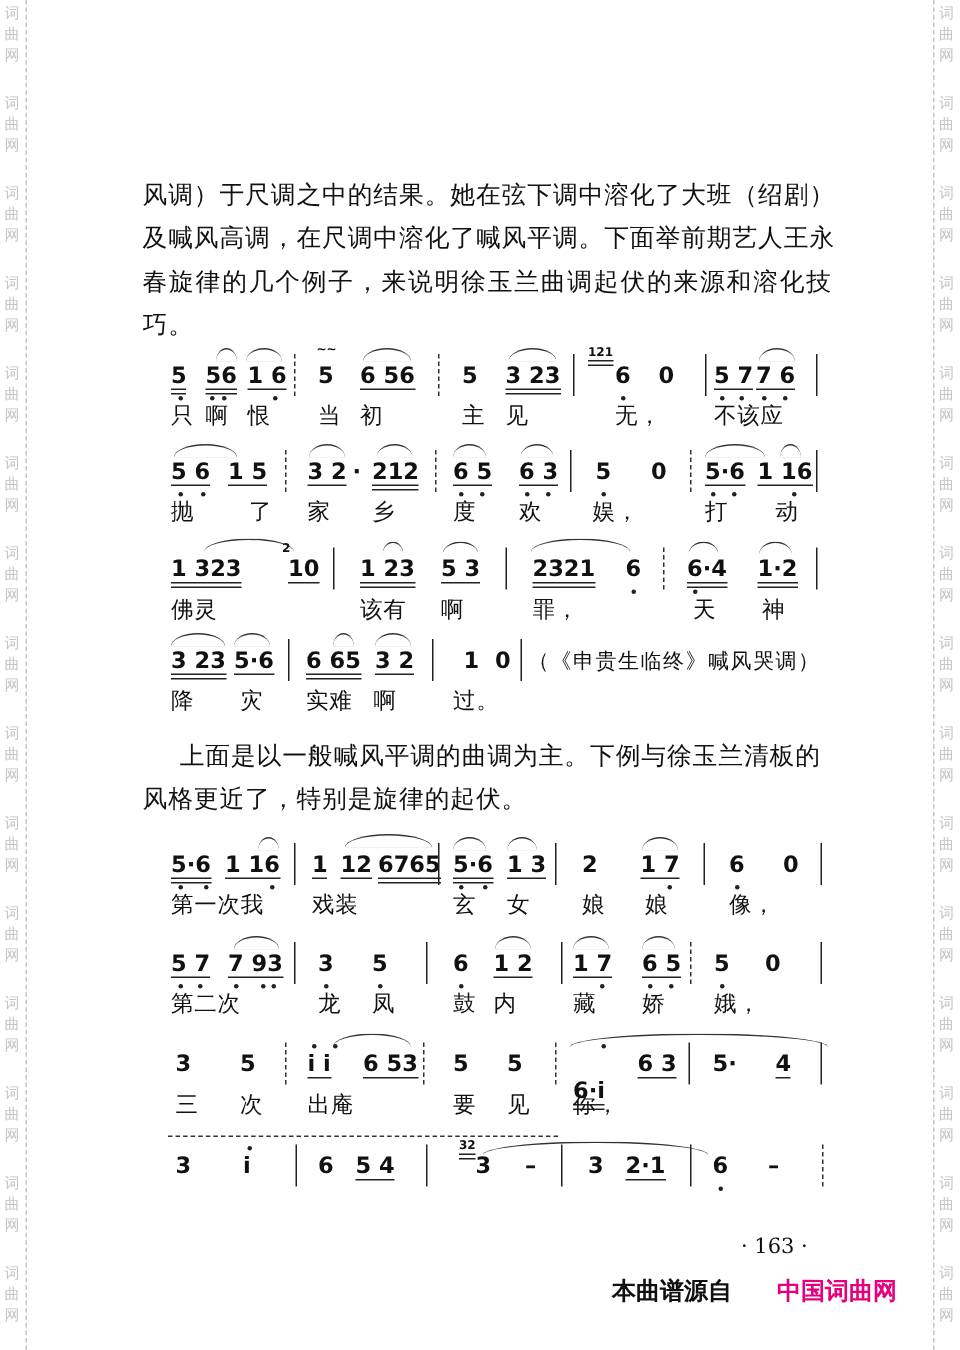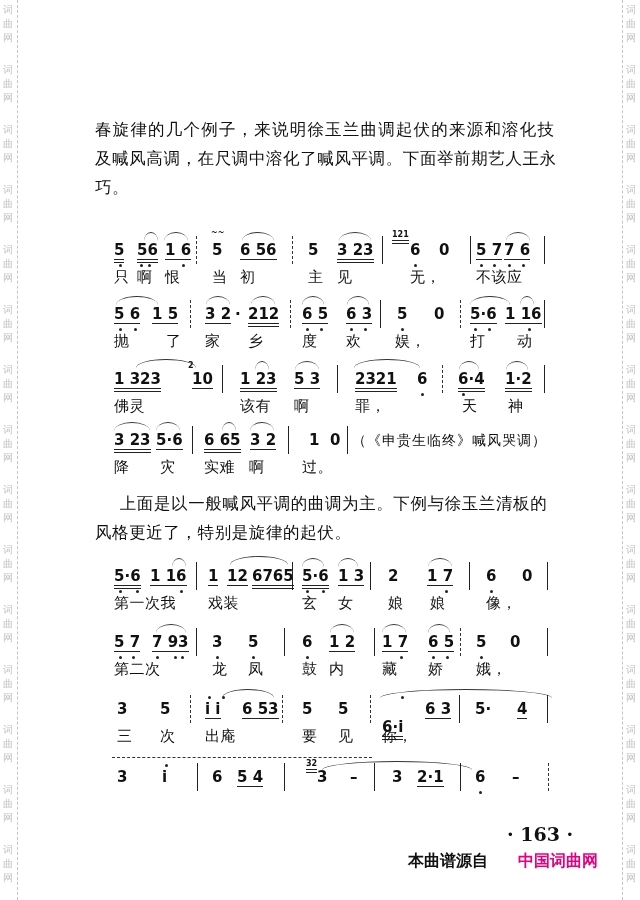--- a/index.html
+++ b/index.html
@@ -26,21 +26,21 @@
   .note { position:absolute; top:14px; font-family:"DejaVu Sans", sans-serif; font-weight:bold;
           font-size:15px; line-height:16px; white-space:pre; }
   .ul1 { border-bottom:1.5px solid #222; padding-bottom:1px; }
   .ul2 { border-bottom:4px double #222; padding-bottom:1px; }
   .slur { position:absolute; height:8px; border-top:1.5px solid #333; border-radius:50% 50% 0 0 / 100% 100% 0 0; }
   .grace { position:absolute; font-family:"DejaVu Sans", sans-serif; font-size:8px; font-weight:bold; }
   .lyric { position:absolute; top:40px; font-size:15px; white-space:pre; letter-spacing:0.5px; }
   .dot { position:absolute; width:3px; height:3px; background:#222; border-radius:50%; }
   .annot { position:absolute; top:14px; font-size:14px; white-space:pre; letter-spacing:1px; }
 
-  .page-num { position:absolute; left:507px; top:823px; font-size:19px;font-weight:bold; }
+  .page-num { position:absolute; left:494px; top:823px; font-size:14px; }
   .src { position:absolute; top:851px; font-family:"DejaVu Sans", sans-serif; font-weight:bold; font-size:16px; }
   .src.a { left:408px; color:#111; }
   .src.b { left:518px; color:#e6007e; }
 </style>
 </head>
 <body>
 
 <div class="wm-line left"></div>
 <div class="wm-line right"></div>
 <div class="wm-col left" id="wm-left">
@@ -132,22 +132,23 @@
     <span class="wm-ch" style="top: 753px;">网</span>
     <span class="wm-ch" style="top: 785px;">词</span>
     <span class="wm-ch" style="top: 799px;">曲</span>
     <span class="wm-ch" style="top: 813px;">网</span>
     <span class="wm-ch" style="top: 845px;">词</span>
     <span class="wm-ch" style="top: 859px;">曲</span>
     <span class="wm-ch" style="top: 873px;">网</span>
   </div>
 
 <div class="prose" style="top:115px;">
+  <p>风调）于尺调之中的结果。她在弦下调中溶化了大班（绍剧）</p>
+  <p>及喊风高调，在尺调中溶化了喊风平调。下面举前期艺人王永</p>
   <p style="letter-spacing:1.2px;">春旋律的几个例子，来说明徐玉兰曲调起伏的来源和溶化技</p>
-  <p>及喊风高调，在尺调中溶化了喊风平调。下面举前期艺人王永</p>
   <p>巧。</p>
 </div>
 
 <div class="row" style="top:228px;">
   <div class="slur" style="left:32px;width:14px;top:4px;"></div>
   <div class="slur" style="left:52px;width:24px;top:4px;"></div>
   <span class="note ul2" style="left:2px;">5</span>
   <span class="note ul2" style="left:25px;">56</span>
   <span class="note ul1" style="left:53px;">1 6</span>
   <div class="dot" style="left:7px;top:36px;"></div>

